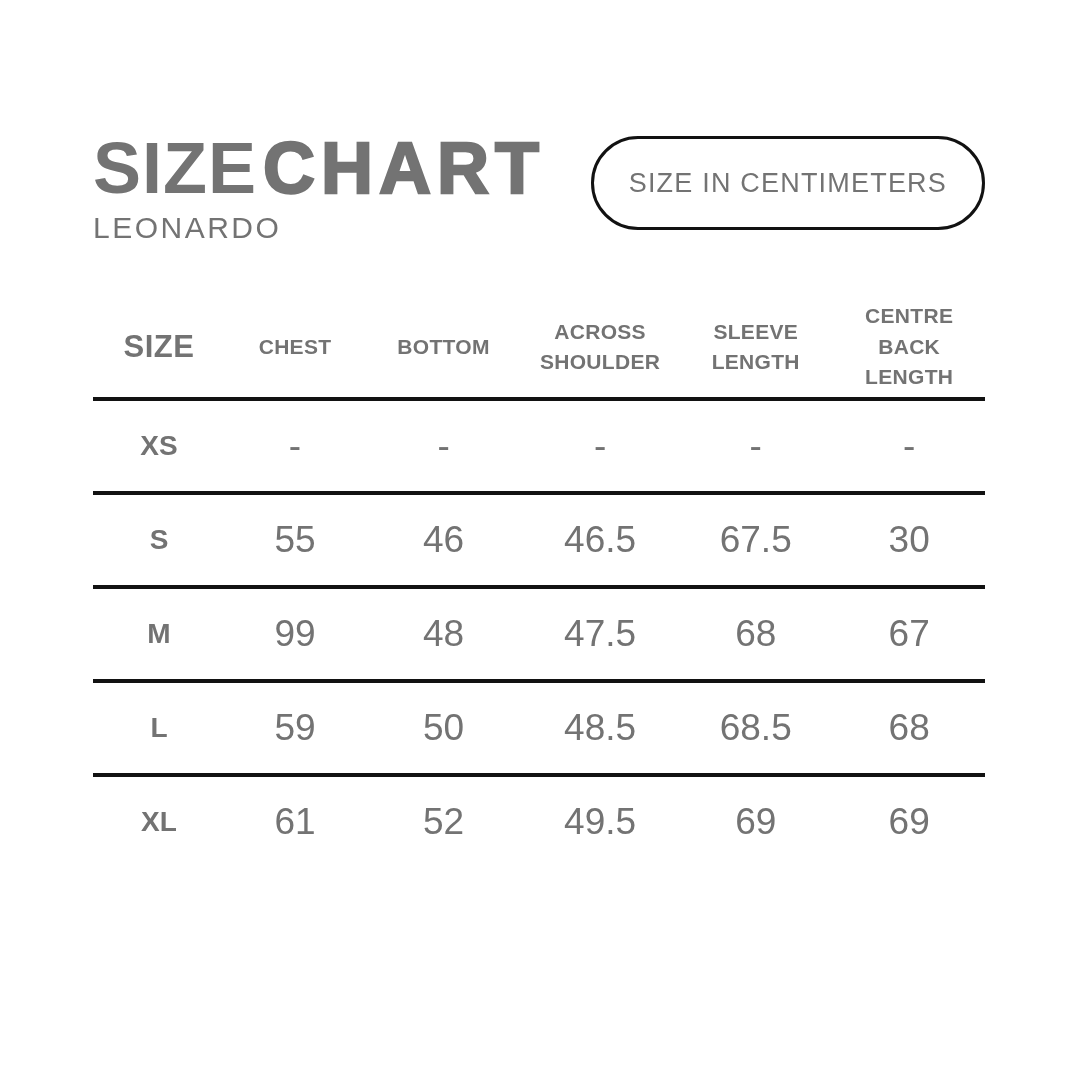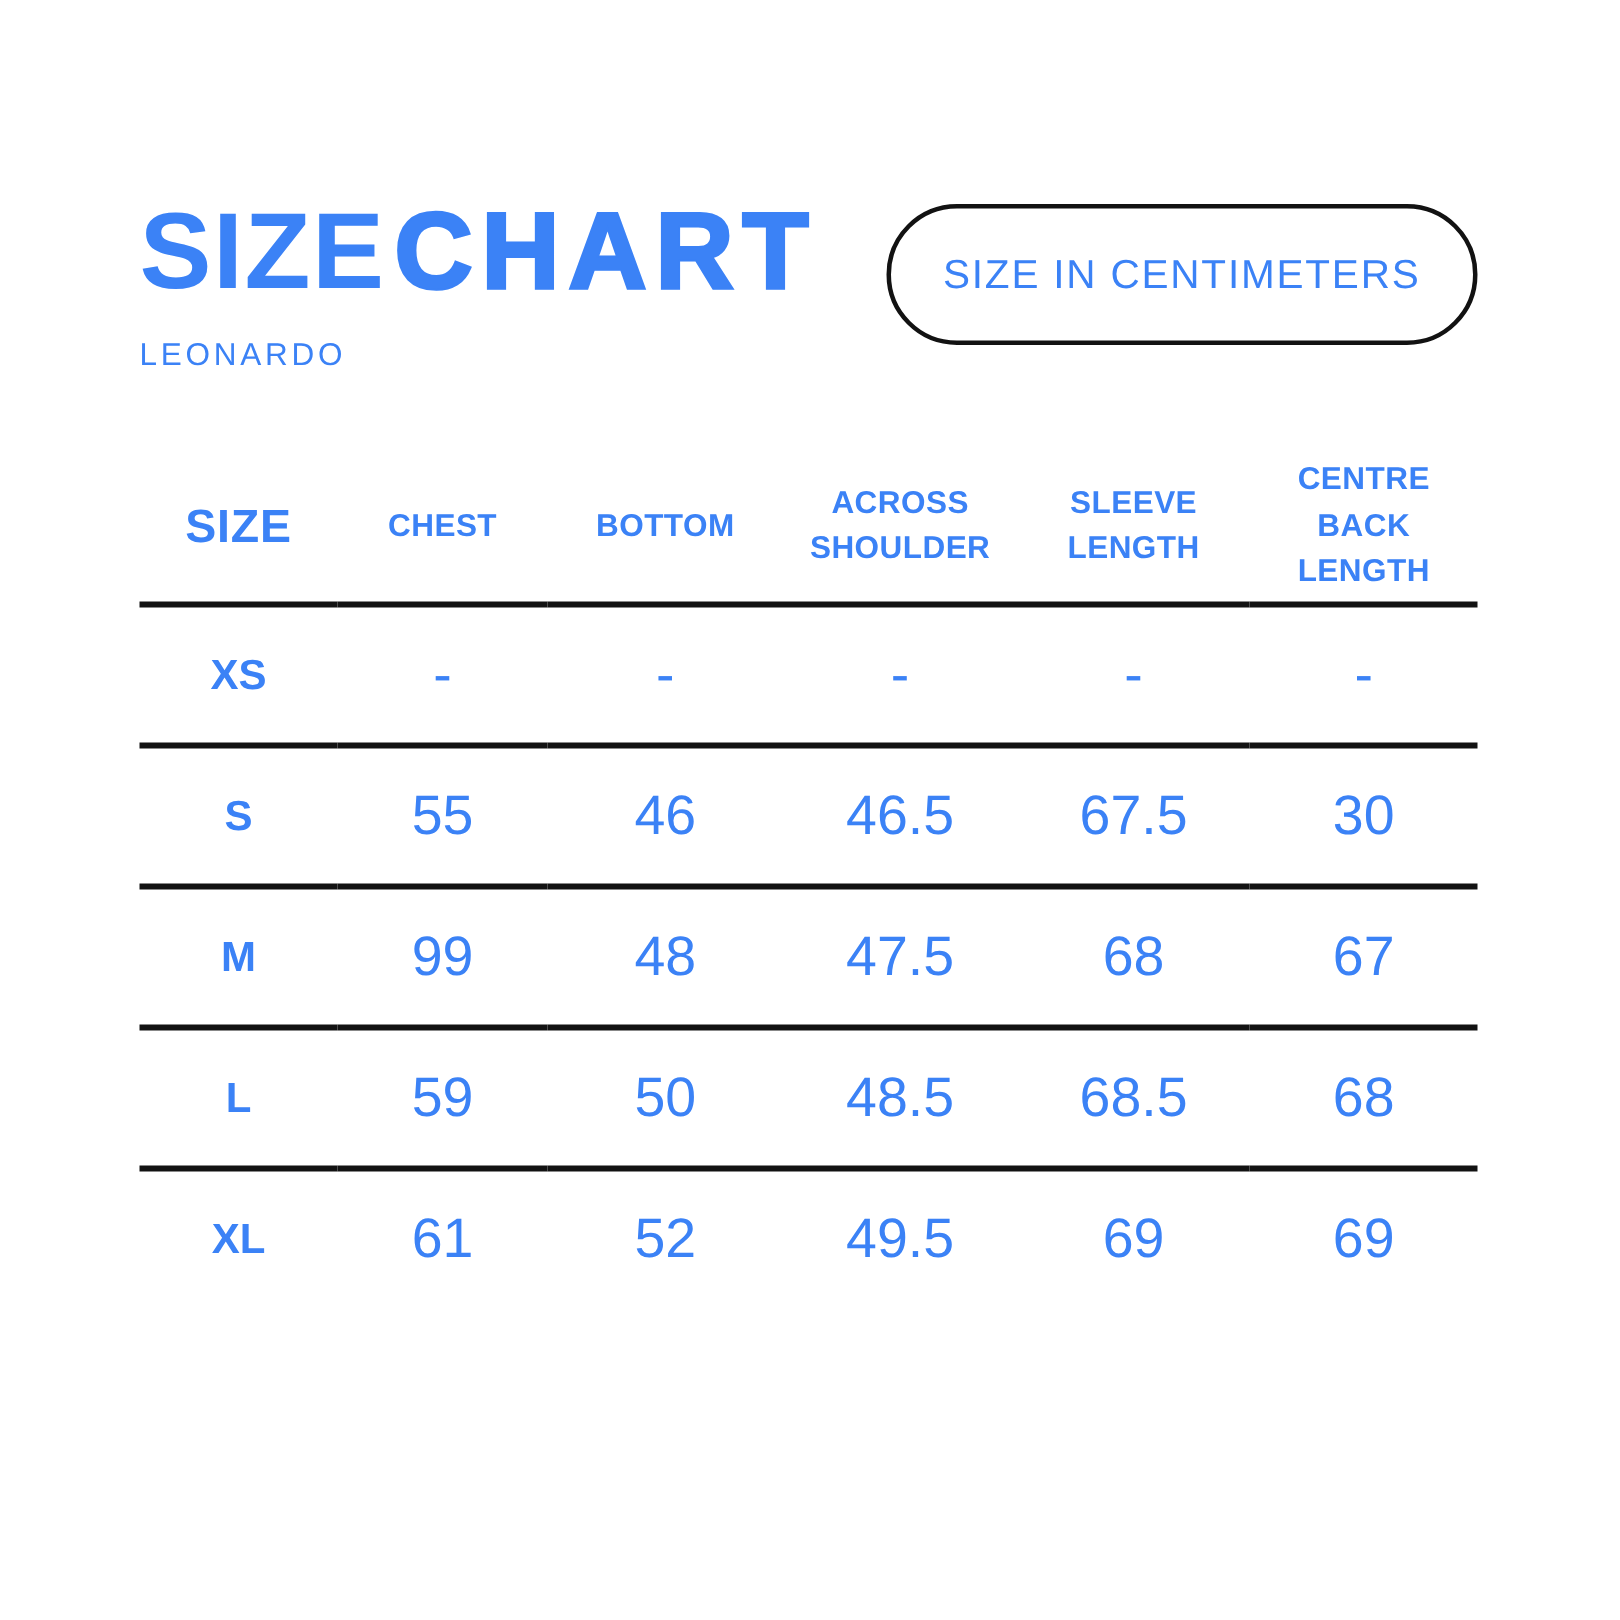--- a/index.html
+++ b/index.html
@@ -1,21 +1,21 @@
 <!DOCTYPE html>
 <html><head>
 <meta charset="utf-8">
 <style>
   html, body { margin: 0; padding: 0; background: #ffffff; }
   .page {
     position: relative;
     width: 1080px;
     height: 1080px;
     background: #ffffff;
-    color: #3b82f6;
+    color: #737373;
     font-family: "Liberation Sans", "DejaVu Sans", sans-serif;
     overflow: hidden;
     box-sizing: border-box;
   }
   .top {
     display: flex;
     justify-content: space-between;
     align-items: flex-start;
     padding: 134px 95px 0 93px;
   }
@@ -29,22 +29,22 @@
   }
   .title-word-primary { font-weight: 700; }
   .title-word-secondary {
     font-weight: 700;
     letter-spacing: 6px;
     -webkit-text-stroke: 2.4px currentColor;
     paint-order: stroke fill;
     margin-left: 6px;
   }
   .subtitle {
-    margin-top: 23px;
-    font-size: 21px;
+    margin-top: 9px;
+    font-size: 30px;
     font-weight: 400;
     letter-spacing: 2.5px;
   }
   .badge {
     flex: 0 0 auto;
     height: 94px;
     box-sizing: border-box;
     border: 3px solid #121212;
     border-radius: 48px;
     display: flex;

